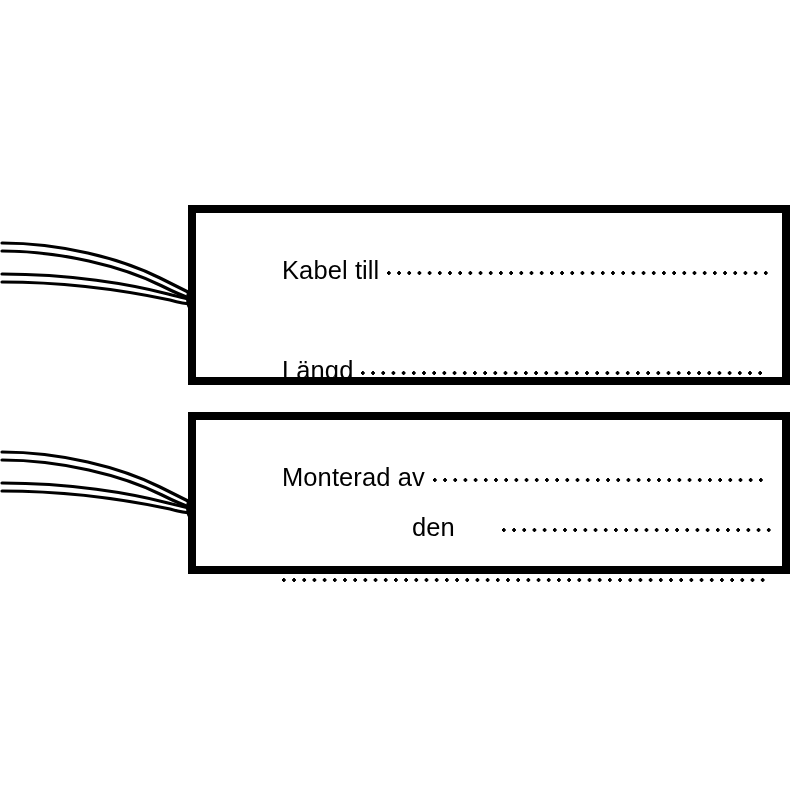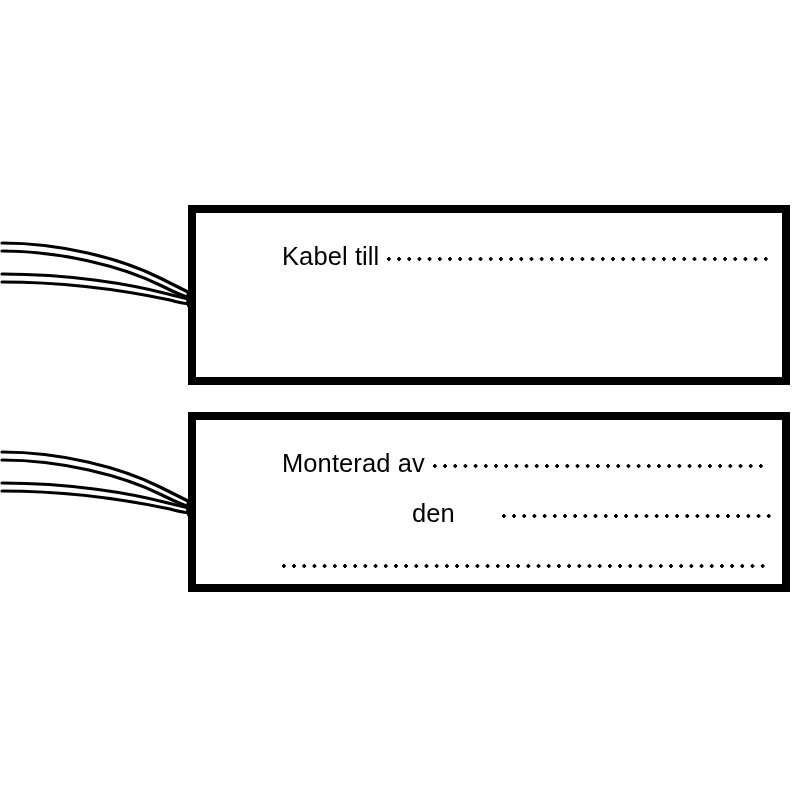--- a/index.html
+++ b/index.html
@@ -29,40 +29,41 @@
   #tag-cable {
     left: 188px;
     top: 205px;
     width: 602px;
     height: 180px;
   }
   #tag-installer {
     left: 188px;
     top: 412px;
     width: 602px;
-    height: 180px;
+    height: 162px;
   }
   .tag-lines {
     position: absolute;
     left: 0;
     top: 0;
     right: 0;
     bottom: 0;
   }
   .field-row {
     position: absolute;
     left: 0;
     right: 0;
     display: flex;
     align-items: baseline;
     white-space: nowrap;
     font-size: 25.5px;
     line-height: 1;
     color: #000000;
     letter-spacing: 0.1px;
+    margin-top: 14px;
   }
   
   #row-kabel  { top: 26px;  padding-left: 86px; padding-right: 14px; }
   #row-nrarea { top: 76px;  padding-left: 86px; padding-right: 14px; }
   #row-langd  { top: 126px; padding-left: 86px; padding-right: 14px; }
   
   #row-monterad { top: 26px;  padding-left: 86px; padding-right: 14px; }
   #row-den      { top: 76px;  padding-left: 216px; padding-right: 8px; gap: 47px; }
   #row-blank    { top: 126px; padding-left: 86px; padding-right: 14px; }
 
@@ -141,20 +142,25 @@
   <div class="tag" id="tag-cable">
     <div class="tag-lines">
 
       <div class="field-row" id="row-kabel">
         <span class="field-label">Kabel till</span>
         <span class="gap-sm"></span>
         <span class="leader"></span>
       </div>
 
 
+      <div class="field-row" id="row-langd">
+        <span class="field-label">Längd</span>
+        <span class="gap-sm"></span>
+        <span class="leader"></span>
+      </div>
 
     </div>
   </div>
 
   <div class="tag" id="tag-installer">
     <div class="tag-lines">
 
       <div class="field-row" id="row-monterad">
         <span class="field-label">Monterad av</span>
         <span class="gap-sm"></span>

